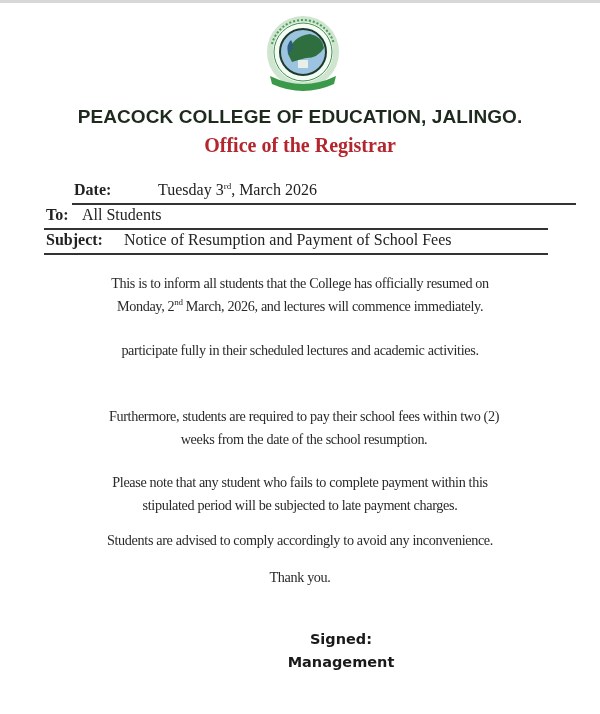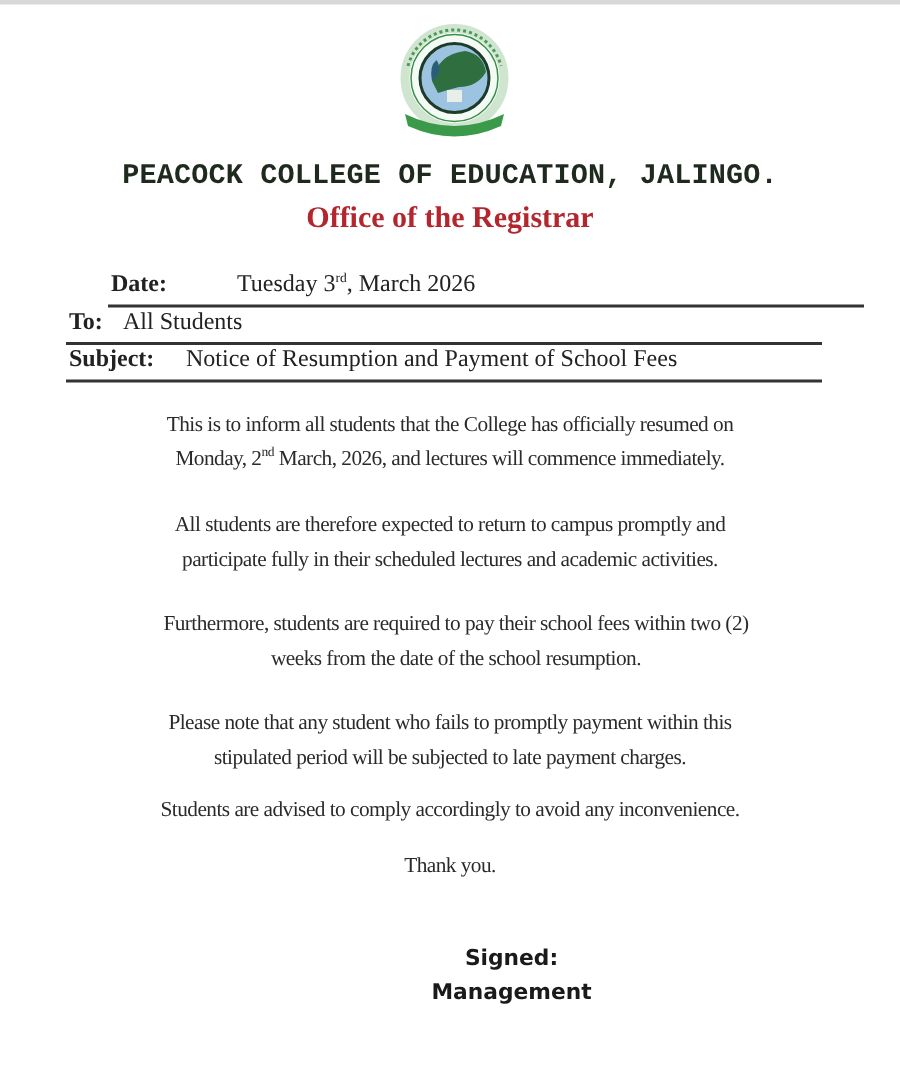--- a/index.html
+++ b/index.html
@@ -27,21 +27,21 @@
       top: 14px;
       width: 90px;
       height: 80px;
     }
     .college-name {
       position: absolute;
       left: 0;
       top: 106px;
       width: 600px;
       text-align: center;
-      font-family: Liberation Mono, monospace;
+      font-family: Liberation Sans, sans-serif;
       font-weight: bold;
       font-size: 19px;
       color: #1f2a1f;
       letter-spacing: 0.1px;
     }
     .office {
       position: absolute;
       left: 0;
       top: 134px;
       width: 600px;
@@ -149,31 +149,30 @@
     <span class="val">Notice of Resumption and Payment of School Fees</span>
   </div>
 </div>
 
 <div class="para p1">
   <div>This is to inform all students that the College has officially resumed on</div>
   <div><span>Monday, 2</span><sup>nd</sup><span> March, 2026, and lectures will commence immediately.</span></div>
 </div>
 
 <div class="para p2">
-  <div>All students are therefore expected to return to campus promptly and</div>
   <div>participate fully in their scheduled lectures and academic activities.</div>
 </div>
 
 <div class="para p3">
   <div>Furthermore, students are required to pay their school fees within two (2)</div>
   <div>weeks from the date of the school resumption.</div>
 </div>
 
 <div class="para p4">
-  <div>Please note that any student who fails to promptly payment within this</div>
+  <div>Please note that any student who fails to complete payment within this</div>
   <div>stipulated period will be subjected to late payment charges.</div>
 </div>
 
 <div class="para p5">Students are advised to comply accordingly to avoid any inconvenience.</div>
 <div class="para p6">Thank you.</div>
 
 <div class="sign signed">Signed:</div>
 <div class="sign mgmt">Management</div>
 
 </body></html>

